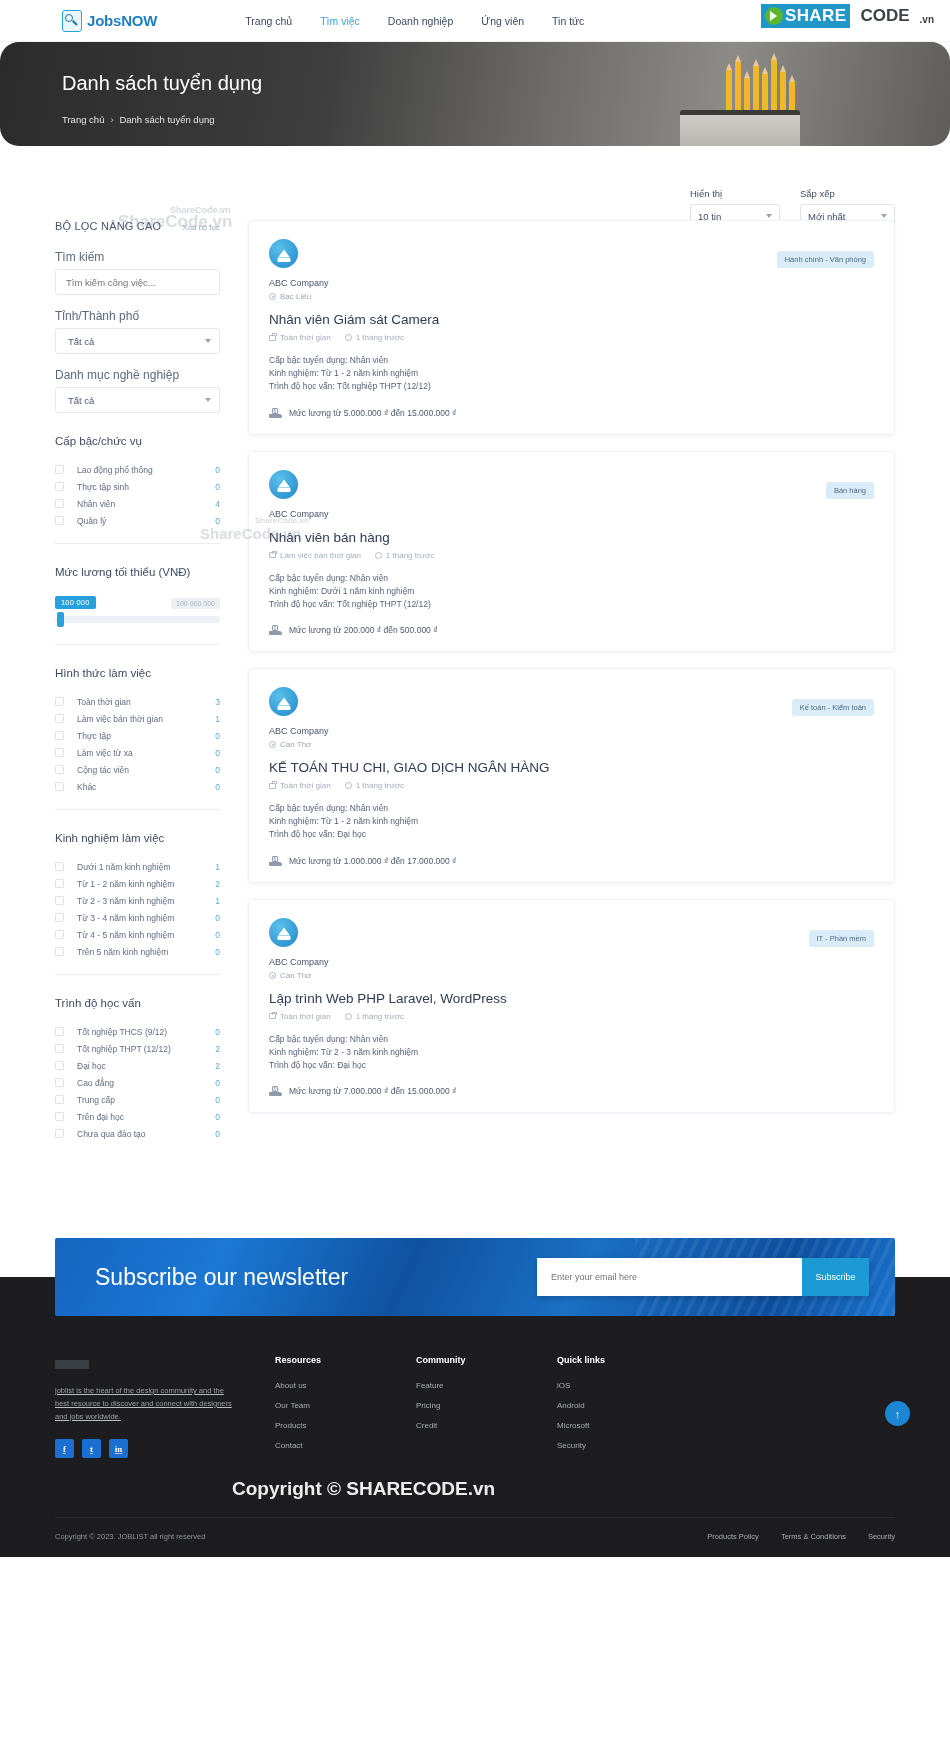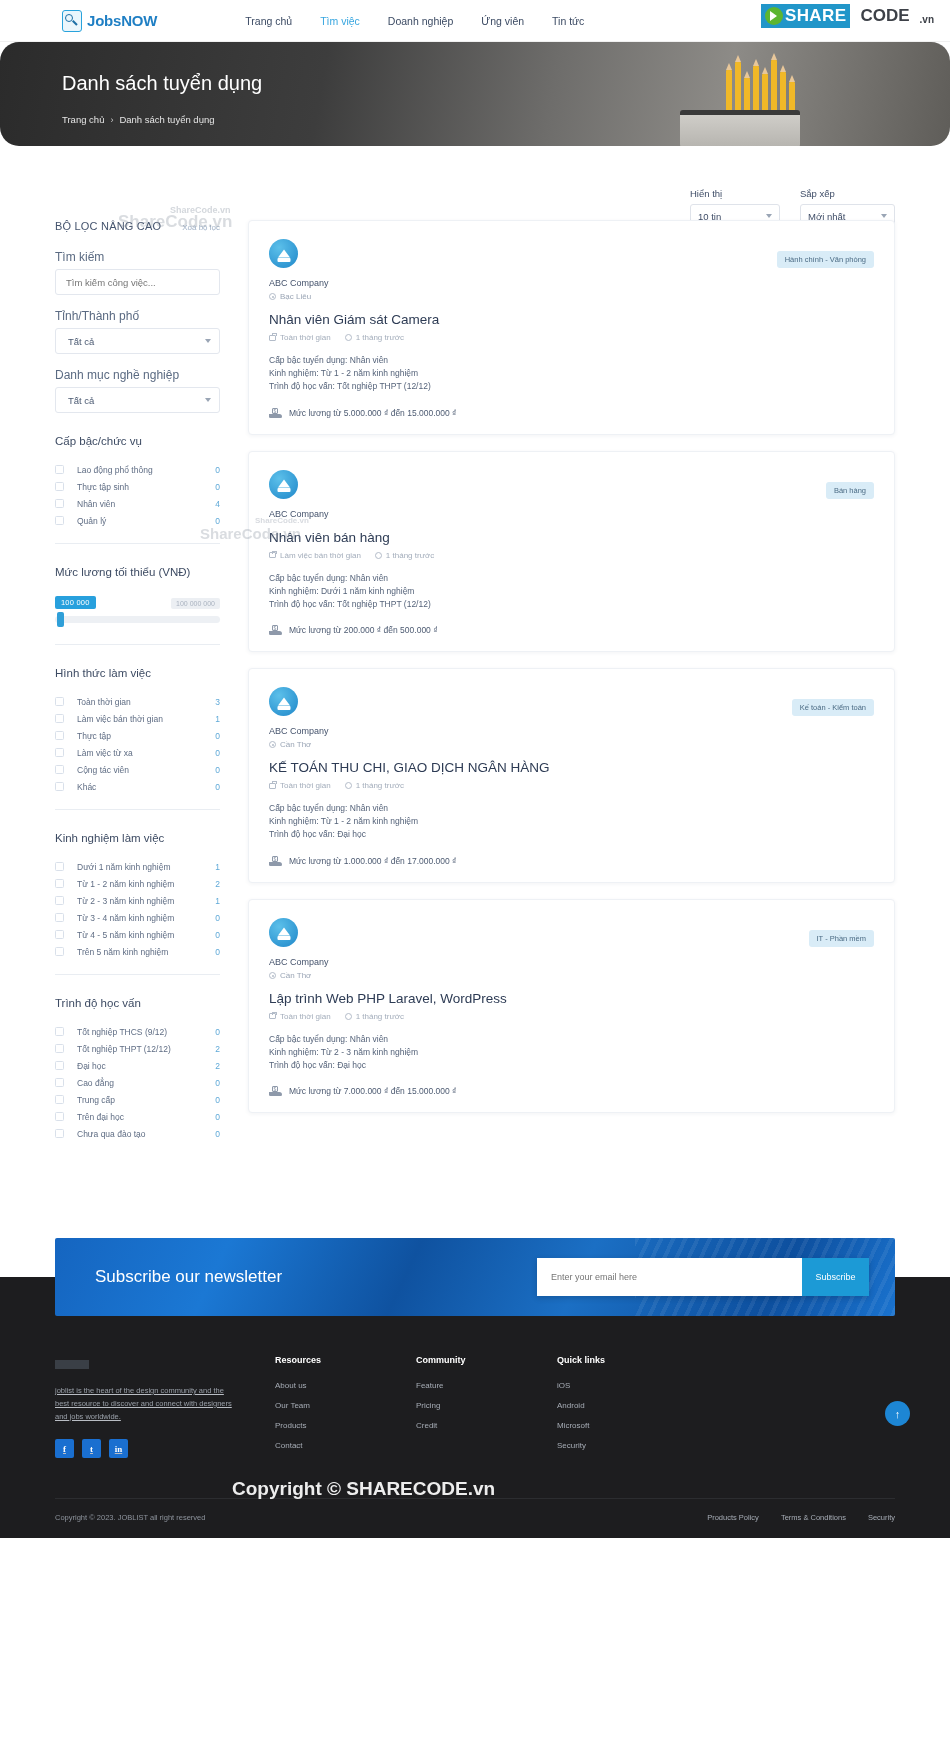--- a/index.html
+++ b/index.html
@@ -233,21 +233,21 @@
   .news {
     height: 78px; border-radius: 2px; position: relative; overflow: hidden;
     background: linear-gradient(115deg,#1565c0 0%,#1b78d4 20%,#0f52a0 42%,#1b6fc4 62%,#0d4f9e 85%,#1a73cf 100%);
     display: flex; align-items: center;
   }
   .news::after {
     content:""; position:absolute; right:0; top:0; bottom:0; width:260px;
     background: repeating-linear-gradient(115deg, rgba(255,255,255,.07) 0 4px, transparent 4px 11px);
   }
   .news h2 {
-    color: #fff; font-size: 17px; font-weight: normal; margin-left: 40px; z-index: 2;
+    color: #fff; font-size: 23px; font-weight: normal; margin-left: 40px; z-index: 2;
   }
   .news-form {
     margin-left: auto; margin-right: 26px; display: flex; z-index: 2;
     box-shadow: 0 2px 6px rgba(0,0,0,.18);
   }
   .news-input {
     width: 265px; height: 38px; border: 0; padding: 0 14px; font-size: 9px;
     color: #9aa3af; background: #fff; font-family: "Liberation Sans", sans-serif;
   }
   .news-btn {
@@ -268,21 +268,21 @@
   .socials { display: flex; gap: 8px; margin-top: 16px; }
   .soc {
     width: 19px; height: 19px; border-radius: 2px; background: #1a6fd0;
     color: #fff; font-size: 9px; display: flex; align-items: center; justify-content: center;
     font-family: "Liberation Serif", serif; font-weight: bold;
   }
   .fcol { width: 141px; }
   .fcol h4 { font-size: 9px; color: #fff; font-weight: bold; margin-bottom: 16px; }
   .fcol a { display: block; font-size: 8px; color: #a6acb5; text-decoration: none; margin-bottom: 11px; }
   .footer-bottom {
-    margin-top: 37px; border-top: 1px solid #2c2d30; padding: 14px 0 16px;
+    margin-top: 56px; border-top: 1px solid #2c2d30; padding: 14px 0 16px;
     display: flex; align-items: center;
   }
   .copyright { font-size: 7.5px; color: #8d939c; }
   .legal { margin-left: auto; display: flex; gap: 22px; }
   .legal a { font-size: 7.5px; color: #a6acb5; text-decoration: none; }
   .scroll-top {
     position: absolute; right: 40px; top: 124px; width: 25px; height: 25px;
     border-radius: 50%; background: #1d86d4; color: #fff; display: flex;
     align-items: center; justify-content: center; font-size: 11px;
   }

